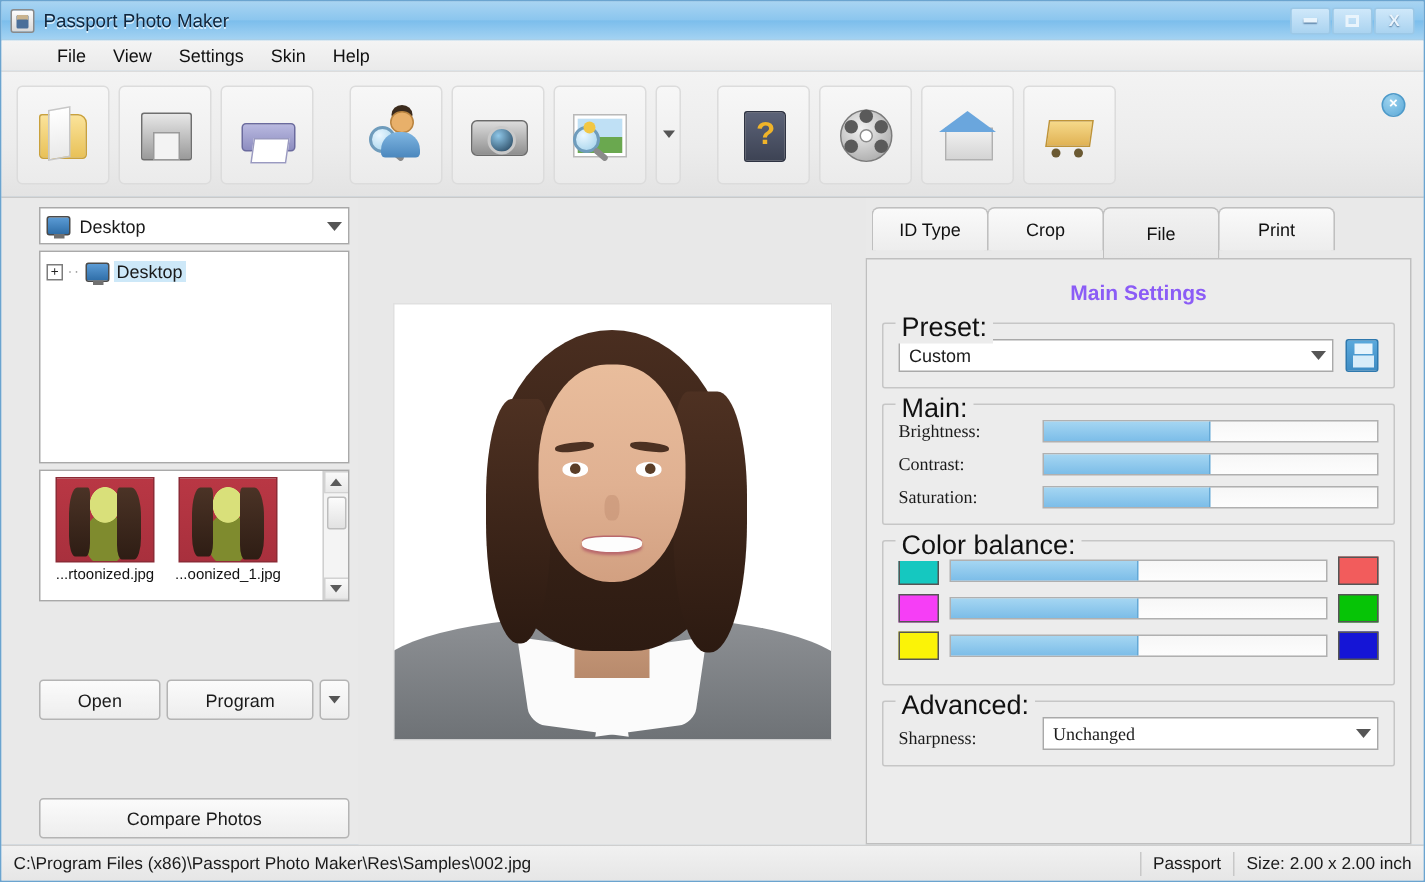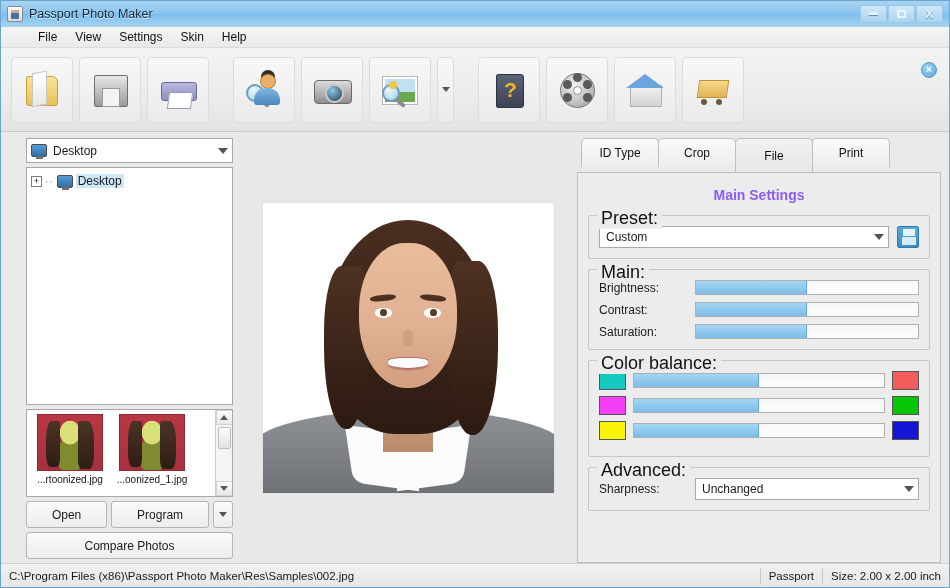--- a/index.html
+++ b/index.html
@@ -138,21 +138,21 @@
     display:flex; flex-direction:column; align-items:center;
   }
   .sc-arrow {
     width:17px;height:15px;display:flex;align-items:center;justify-content:center;
     background:linear-gradient(180deg,#fafafa,#e8e8e8);border:1px solid #d2d2d2;
   }
   .sc-up { width:0;height:0;border-left:4px solid transparent;border-right:4px solid transparent;border-bottom:5px solid #5a5a5a; }
   .sc-dn { width:0;height:0;border-left:4px solid transparent;border-right:4px solid transparent;border-top:5px solid #5a5a5a; }
   .sc-track { flex:1 1 auto; width:17px; background:#f4f4f4; padding-top:2px; }
   .sc-thumb { width:13px;height:22px;margin:0 auto;background:linear-gradient(180deg,#fcfcfc,#e2e2e2);border:1px solid #bdbdbd;border-radius:2px; }
-  .btn-row { display:flex; gap:4px; align-items:stretch; }
+  .btn-row { display:flex; gap:4px; align-items:stretch;margin-top:48px; }
   .btn {
     flex:1 1 auto; height:27px; border:1px solid #b4b4b4; border-radius:3px;
     background:linear-gradient(180deg,#fbfbfb,#ededed);
     display:flex; align-items:center; justify-content:center; font-size:12px;
   }
   .btn-drop { flex:0 0 20px; }
   
   .center { flex:1 1 auto; background:#e8e8e8; display:flex; align-items:center; justify-content:center; position:relative; }
   .photo {
     width:293px; height:292px; background:#fff; border:1px solid #e0e0e0;
@@ -216,21 +216,21 @@
   }
   .panel {
     flex:1 1 auto; min-height:0; overflow:hidden;
     border:1px solid #bfbfbf; background:#ececec; padding:10px 10px 0 10px;
   }
   .panel-title { text-align:center; font-weight:bold; font-size:14px; margin:4px 0 12px; color:#8b5cf6; }
   .group { border:1px solid #c6c6c6; border-radius:2px; padding:10px 10px 10px; margin-bottom:10px; position:relative; }
   .group > .legend {
     position:absolute; top:-8px; left:8px; background:#ececec; padding:0 4px; font-size:18px; color:#111;
   }
-  .row { display:flex; align-items:center; gap:8px; margin-bottom:7px; }
+  .row { display:flex; align-items:flex-end; gap:8px; margin-bottom:7px;font-family:Liberation Serif, serif; }
   .row:last-child { margin-bottom:0; }
   .row-label { width:88px; flex:0 0 88px; font-size:12px; }
   .slider { flex:1 1 auto; height:15px; border:1px solid #b0b0b0; background:linear-gradient(180deg,#f7f7f7,#fdfdfd); position:relative; }
   .slider .fill { position:absolute; left:0; top:0; bottom:0; background:linear-gradient(180deg,#a5d6f2,#7cbde8); border-right:1px solid #63a8d6; }
   .cb-row { display:flex; align-items:center; gap:7px; margin-bottom:6px; }
   .swatch { width:27px; height:19px; border:1px solid #555; flex:0 0 27px; }
   .preset-row { display:flex; align-items:center; gap:8px; }
   .combo {
     flex:1 1 auto; height:22px; background:#fff; border:1px solid #a9a9a9;
     display:flex; align-items:center; padding:0 4px 0 6px; font-size:12px;

